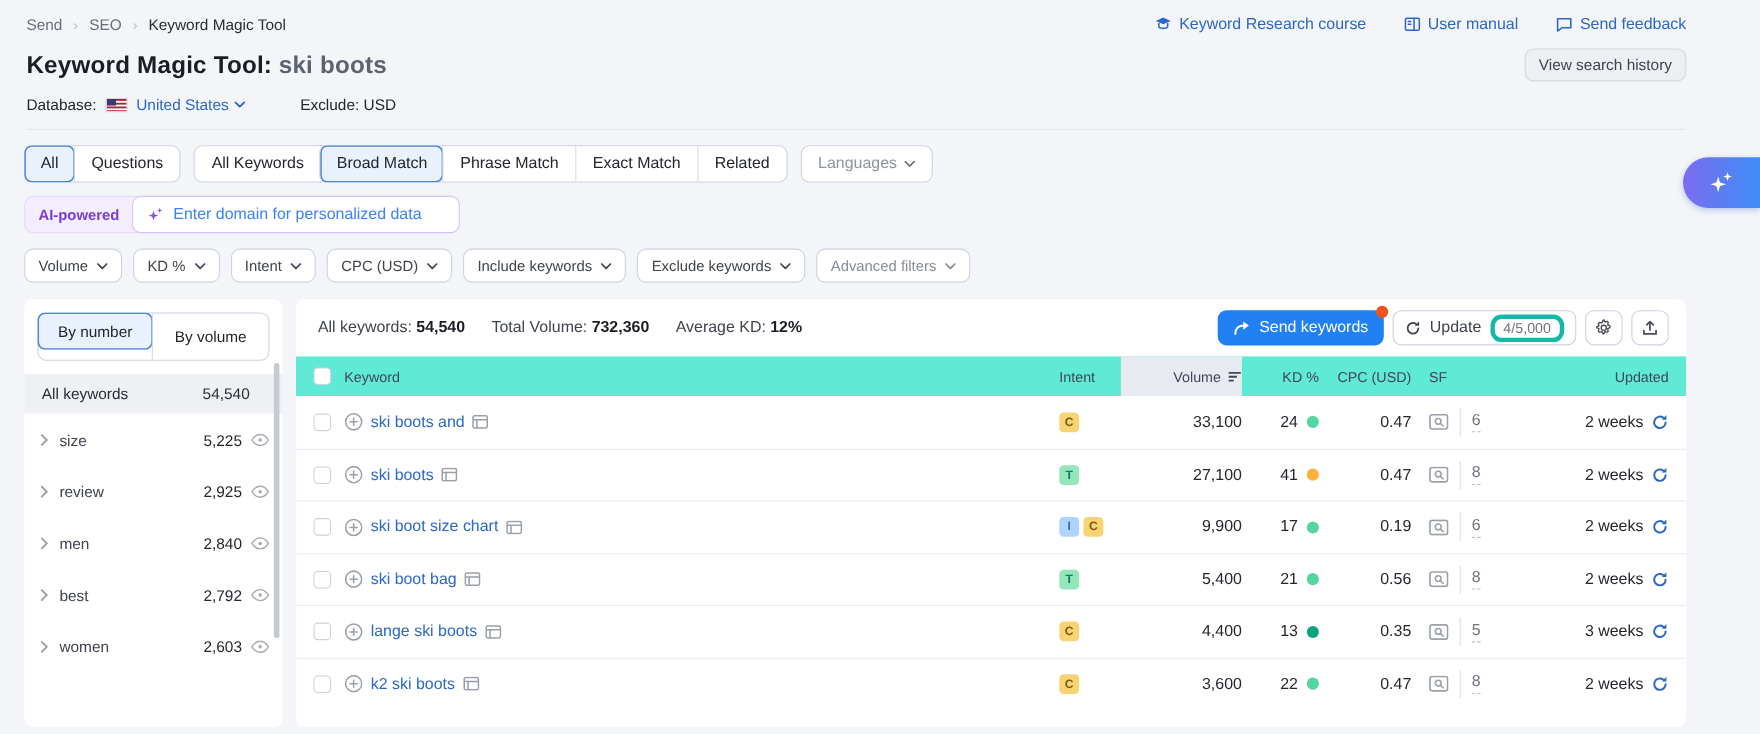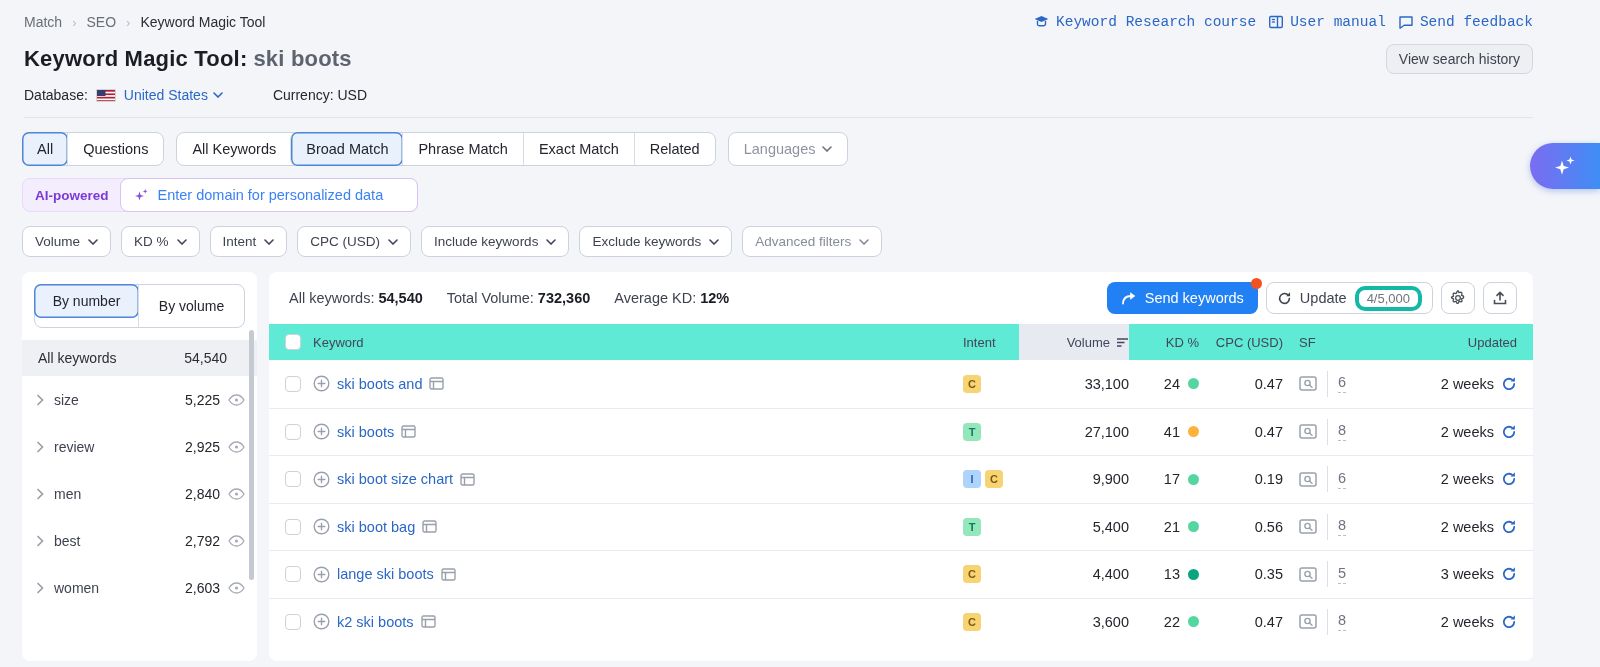--- a/index.html
+++ b/index.html
@@ -13,21 +13,21 @@
   }
   svg { display:block; }
 
   
   .page-header { padding:14px 67px 0 24px; }
   .header-top { display:flex; align-items:center; justify-content:space-between; }
   .breadcrumb { display:flex; align-items:center; gap:10px; font-size:14px; color:#6a6e79; }
   .breadcrumb .sep { color:#b8bcc6; font-size:13px; }
   .breadcrumb .crumb-last { color:#2b2d35; }
   .breadcrumb a { cursor:pointer; }
-  .header-links { display:flex; align-items:flex-start; gap:12px;font-family:Liberation Mono, monospace; }
+  .header-links { display:flex; align-items:flex-start; gap:34px; }
   .header-link { display:flex; align-items:center; gap:6px; color:#2b67c6; font-size:14.5px; cursor:pointer; }
   .title-row { display:flex; align-items:center; justify-content:space-between; margin-top:14px; }
   .page-title { font-size:22px; font-weight:bold; color:#1b1d24; letter-spacing:.2px; }
   .page-title .query { color:#5d6470; font-weight:bold; margin-left:6px; }
   .btn-ghost {
     height:30px; padding:0 12px; display:inline-flex; align-items:center;
     background:#edeff3; border:1px solid #d3d7df; border-radius:8px;
     font-size:14px; color:#3f4350; cursor:pointer;
   }
   .db-row { display:flex; align-items:center; margin-top:13px; font-size:14px; gap:8px; }
@@ -119,21 +119,21 @@
   .sf-num { color:#6e7480; border-bottom:1px dashed #b9bec9; padding-bottom:2px; cursor:pointer; }
   .serp-preview-icon, .plus-icon, .serp-icon { flex:none; }
   .refresh-blue { color:#2b67c6; cursor:pointer; }
 </style>
 </head>
 <body>
 
 <div class="page-header">
   <div class="header-top">
     <div class="breadcrumb">
-      <a>Match</a>
+      <a>Send</a>
       <span class="sep">›</span>
       <a>SEO</a>
       <span class="sep">›</span>
       <span class="crumb-last">Keyword Magic Tool</span>
     </div>
     <div class="header-links">
       <span class="header-link">
         <span>
           <svg width="17" height="16" viewBox="0 0 16 16">
               <path d="M8 2 1.2 5 8 8l6.8-3z" fill="#2b67c6"></path>
@@ -185,21 +185,21 @@
           <rect width="8.5" height="6" fill="#3c3b6e"></rect>
         </svg>
     </span>
     <span class="db-link">
       <span>United States</span>
       <svg class="chev" viewBox="0 0 10 6">
           <path d="M1 1l4 4 4-4" fill="none" stroke="#2b67c6" stroke-width="1.6" stroke-linecap="round"></path>
         </svg>
     </span>
     <span class="currency">
-      <span>Currency:</span> <span>USD</span>
+      <span>Exclude:</span> <span>USD</span>
     </span>
   </div>
   <div class="header-divider"></div>
 </div>
 
 <div class="content">
 
   <div class="tabs-row">
     <div class="seg-group">
       <div class="seg active">All</div>

